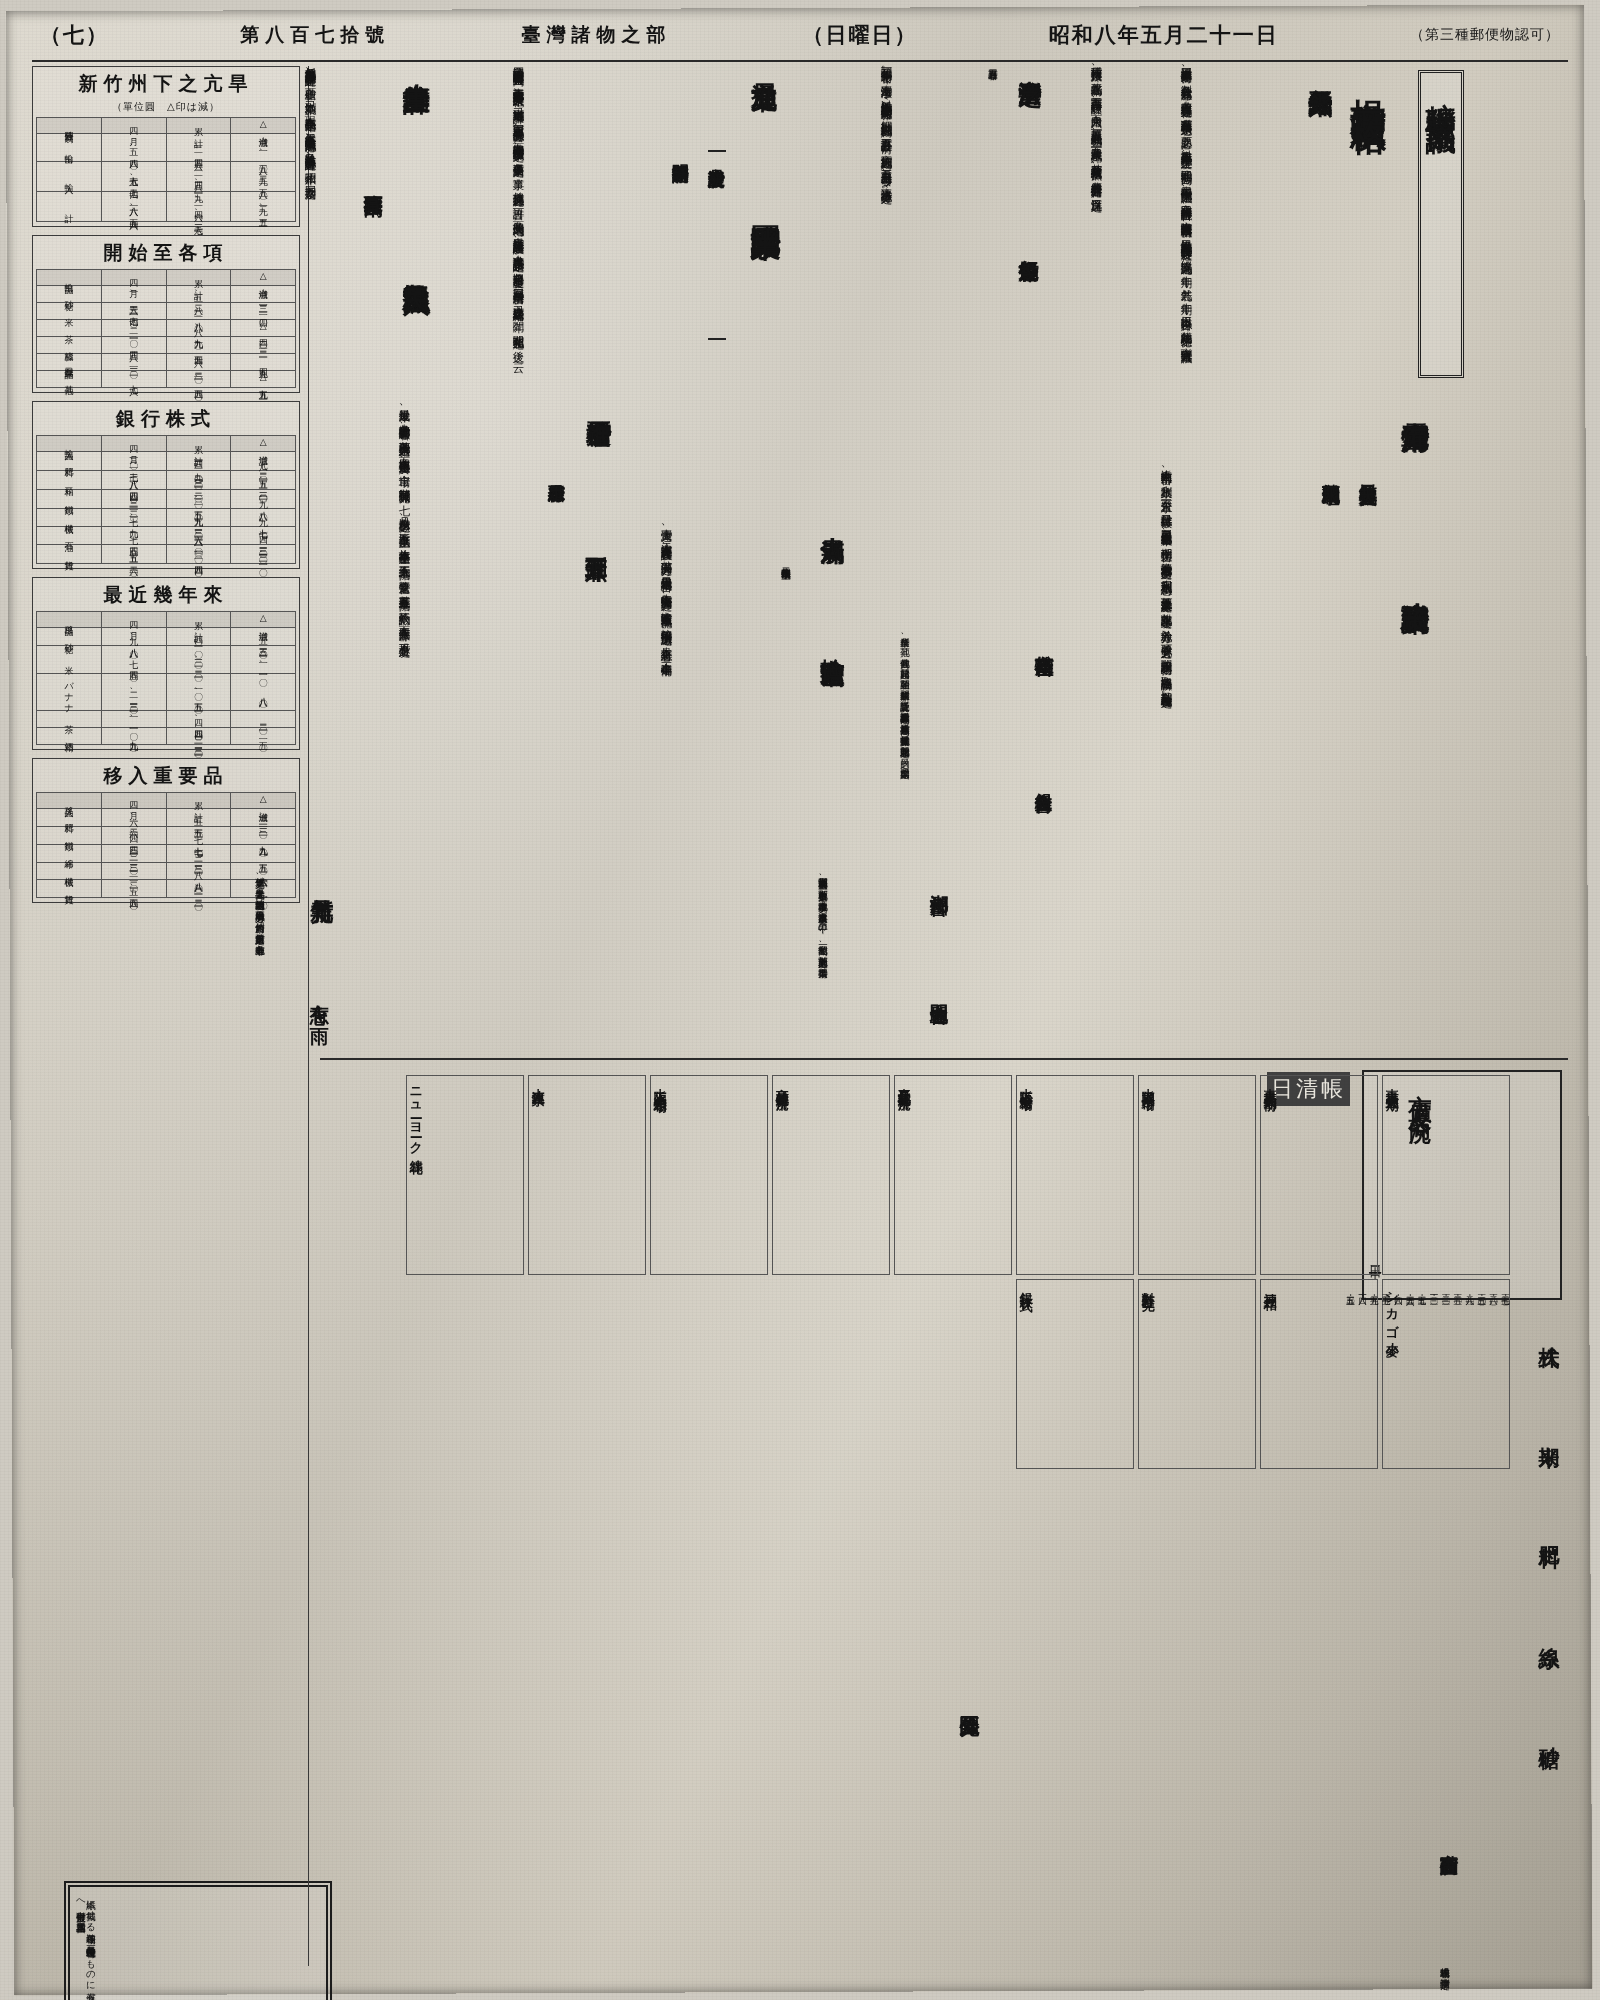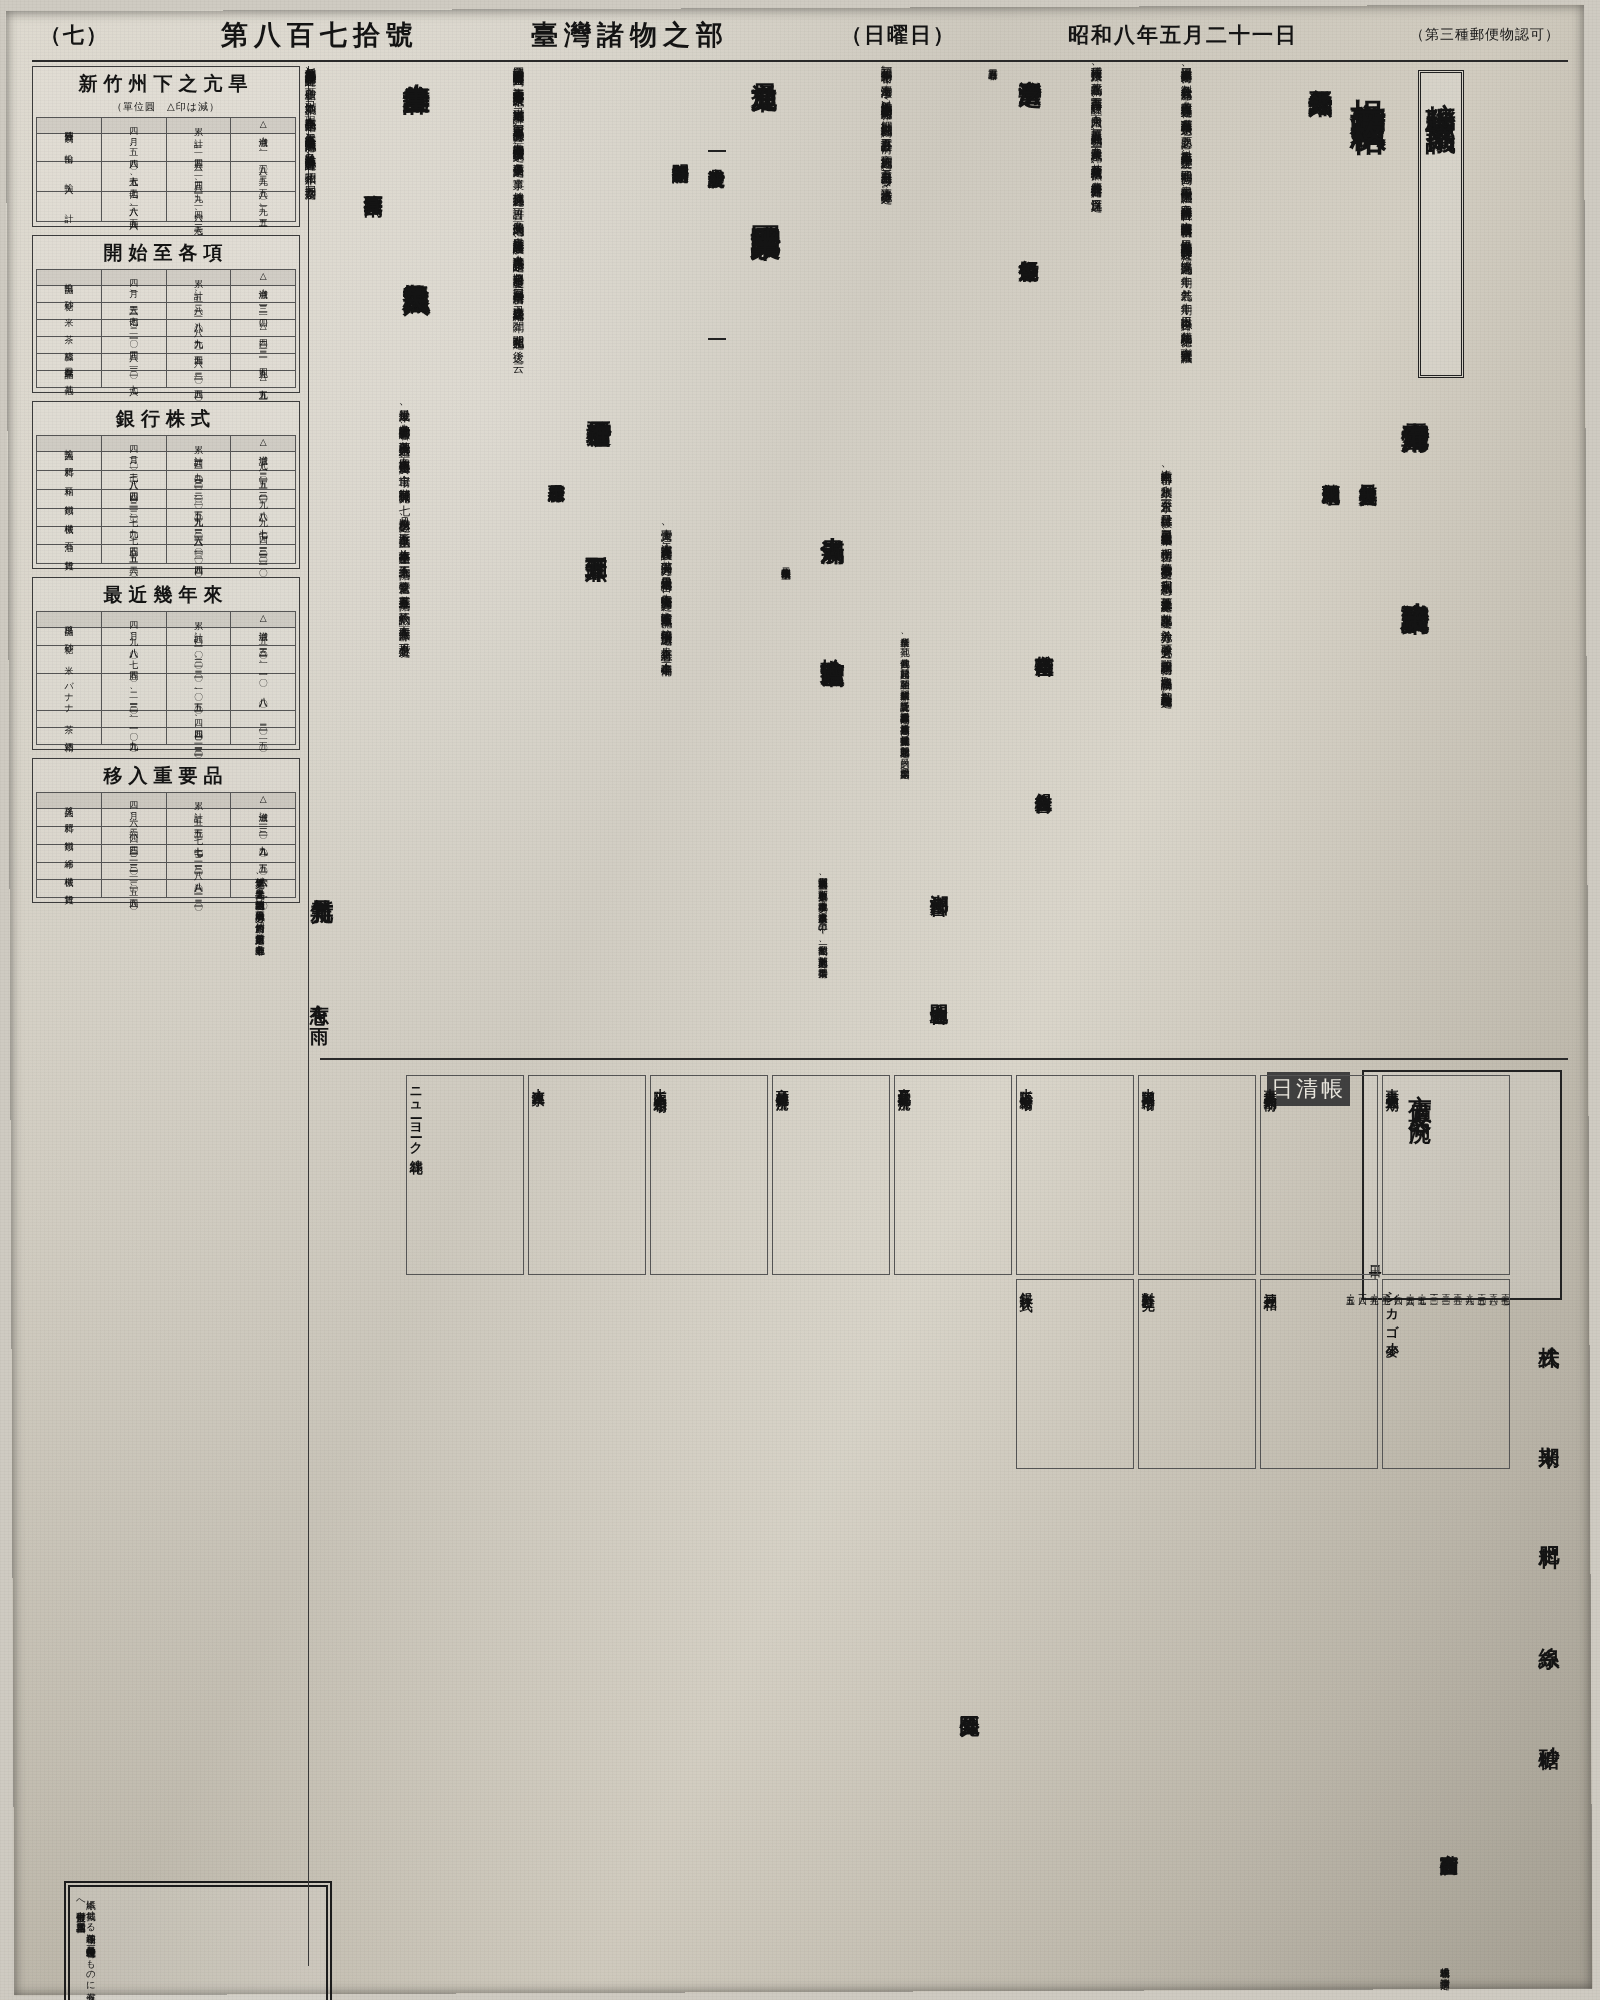--- a/index.html
+++ b/index.html
@@ -28,21 +28,21 @@
     text-orientation:upright;
     white-space:pre-wrap;
     line-height:1.06;
     letter-spacing:0.02em;
   }
   .masthead{
     position:absolute;top:14px;left:40px;width:1520px;height:42px;
     display:flex;align-items:center;justify-content:space-between;
     font-size:21px;font-weight:bold;letter-spacing:2px;
   }
-  .masthead .big{font-size:27px;letter-spacing:6px;}
+  .masthead .big{font-size:19px;letter-spacing:6px;}
   .masthead .sm{font-size:14px;letter-spacing:1px;font-weight:normal;}
   .rule{position:absolute;background:#2a2a2a;}
   .hr-top{left:32px;top:60px;width:1536px;height:2px;}
   .vrule{width:1px;background:#3a3a3a;position:absolute;}
 
   
   .tablecol{position:absolute;left:32px;top:66px;width:268px;height:1900px;}
   .tbox{
     border:1px solid #3c3c3c;margin-bottom:8px;background:rgba(255,255,255,0.10);
     padding:4px 3px;box-sizing:border-box;position:relative;

